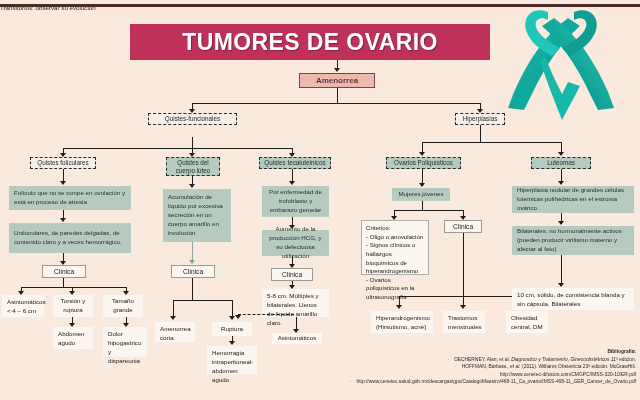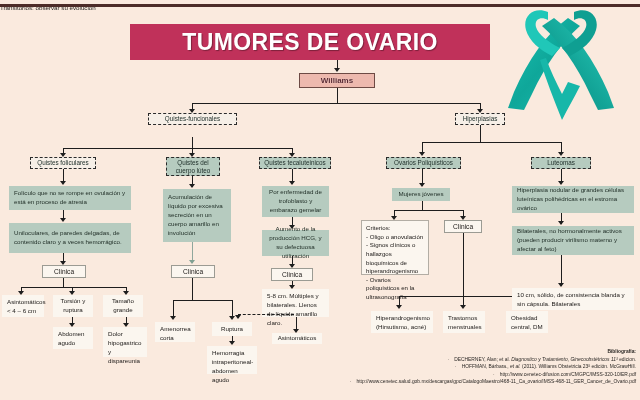--- a/index.html
+++ b/index.html
@@ -108,21 +108,21 @@
       <path d="M62 10 C40 26 22 52 8 84 L2 100 L18 102 L26 86 C40 56 56 34 74 18 Z" fill="url(#g1)" transform="translate(10,0)"></path>
       <path d="M68 10 C90 26 108 52 122 84 L128 100 L112 102 L104 86 C90 56 74 34 56 18 Z" fill="url(#g2)" transform="translate(-10,0)"></path>
       <path d="M52 4 C38 -2 26 8 30 22 C33 33 44 42 56 48 L64 40 C52 34 42 26 40 19 C38 11 45 8 52 12 Z" fill="#20c7b8"></path>
       <path d="M78 4 C92 -2 104 8 100 22 C97 33 86 42 74 48 L66 40 C78 34 88 26 90 19 C92 11 85 8 78 12 Z" fill="#0f9f92"></path>
       <path d="M44 52 C50 72 58 92 66 112 C72 100 78 90 84 78 L72 74 L66 86 C60 74 54 62 50 50 Z" fill="#17b7a9"></path>
     </svg>
   </div>
 
   <div class="ln lnv" style="left:337px;top:56px;height:10px;"></div>
   <div class="arrow" style="left:334.2px;top:64px;"></div>
-  <div class="node pink" style="left:299px;top:69px;width:76px;height:15px;">Williams</div>
+  <div class="node pink" style="left:299px;top:69px;width:76px;height:15px;">Amenorrea</div>
 
   <div class="ln lnv" style="left:337px;top:84px;height:15px;"></div>
   <div class="ln lnh" style="left:192px;top:99px;width:288px;"></div>
   <div class="ln lnv" style="left:192px;top:99px;height:8px;"></div>
   <div class="arrow" style="left:189.2px;top:105px;"></div>
   <div class="ln lnv" style="left:480px;top:99px;height:8px;"></div>
   <div class="arrow" style="left:477.2px;top:105px;"></div>
 
   <div class="node dash-white" style="left:148px;top:109px;width:89px;height:12px;">Quistes-funcionales</div>
   <div class="plain" style="left:142px;top:124px;width:150px;">Transitorios: observar su evolución</div>

